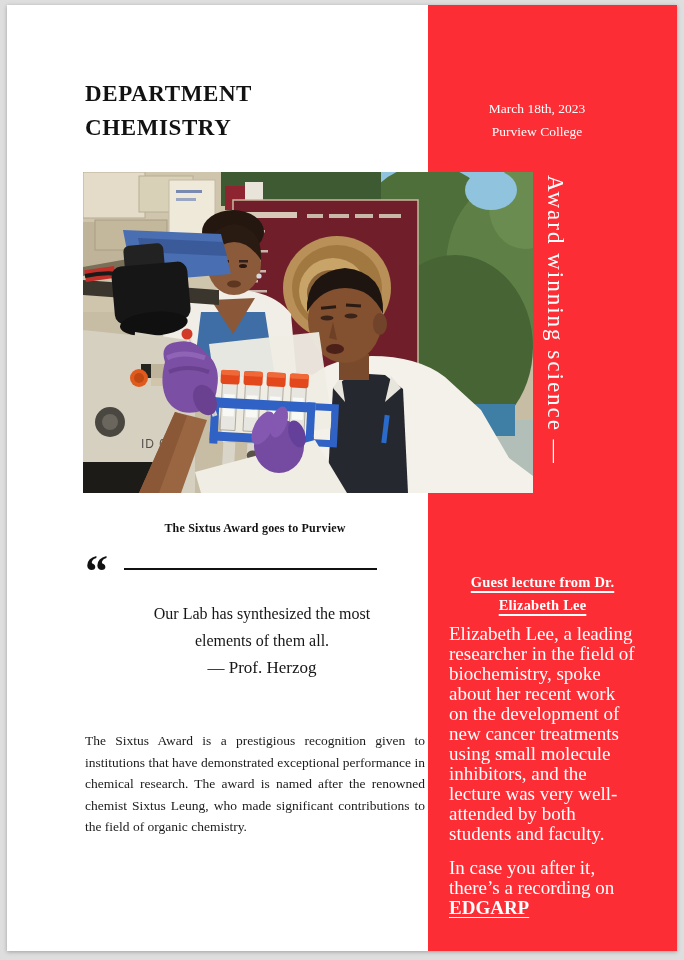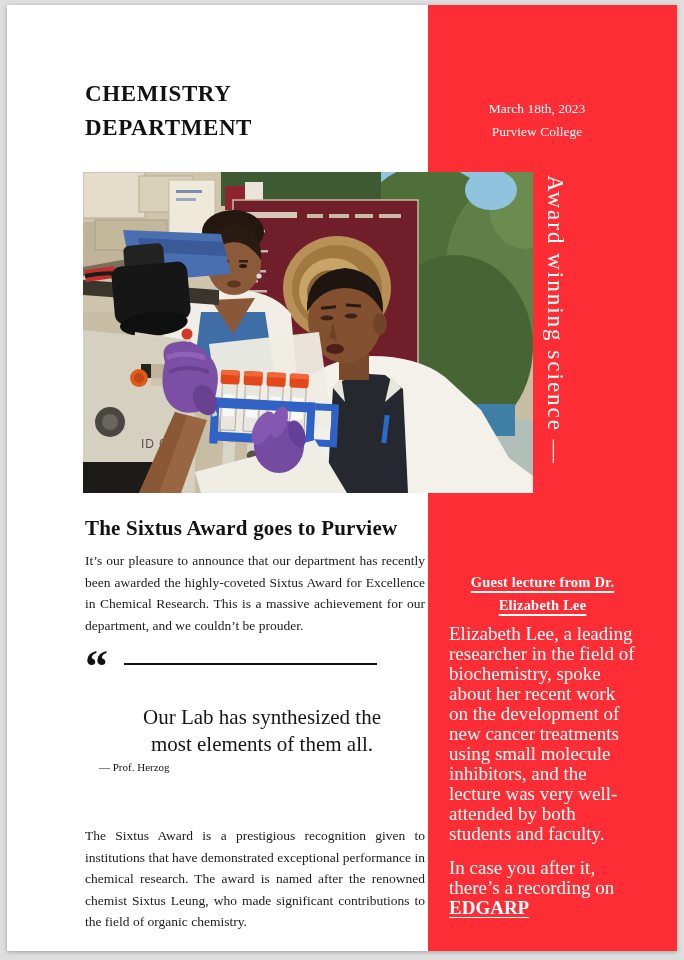--- a/index.html
+++ b/index.html
@@ -38,60 +38,60 @@
   
   .vlabel {
     position:absolute; left:530px; top:170px; height:330px; width:36px;
     writing-mode:vertical-rl; text-orientation:mixed;
     color:#ffffff; font-size:23px; letter-spacing:2px; line-height:36px;
     white-space:nowrap;
   }
   
   .article { position:absolute; left:78px; top:510px; width:340px; }
   .article h2 {
-    margin:0 0 9px 0; font-size:21px; line-height:26px;
-    letter-spacing:0.2px; color:#121212;
+    margin:0 0 9px 0; font-size:12px; line-height:26px;
+    letter-spacing:0.2px; color:#121212;text-align:center;
   }
   .body-text {
     font-size:13.5px; line-height:21.5px; text-align:justify;
     margin:0; hyphens:auto; color:#1b1b1b;
   }
   .quote { margin:14px 0 0 0; }
   .quote-head { display:flex; align-items:flex-start; }
   .qmark {
     font-size:46px; line-height:34px; font-weight:bold; color:#111;
     height:30px; overflow:visible; flex:none;
   }
   .qline { flex:1; border-top:2px solid #111; margin:13px 48px 0 16px; }
   .qtext {
-    font-size:21px; line-height:26.5px; text-align:center;
-    margin:24px 28px 0 42px; color:#161616;
-  }
-  .qattr { font-size:11px; text-align:left; margin:4px 0 0 14px; color:#161616; }
+    font-size:16px; line-height:26.5px; text-align:center;
+    margin:16px 28px 0 42px; color:#161616;
+  }
+  .qattr { font-size:17px; text-align:center; margin:4px 0 0 14px; color:#161616; }
   .p2 { margin-top:52px; }
   
   .side { position:absolute; left:442px; top:566px; width:187px; color:#fff; }
   .side h3 {
     margin:0 0 7px 0; font-size:14.5px; line-height:23px;
     text-decoration:underline; text-underline-offset:4px;
     text-decoration-thickness:1.5px; letter-spacing:0.2px;text-align:center;
   }
   .side p { margin:0 0 14px 0; font-size:19px; line-height:20px; }
   .side a { color:#fff; text-decoration:underline; text-underline-offset:3px; cursor:pointer;font-weight:bold; }
 </style>
 </head>
 <body>
 
 <div class="page">
 
   <div class="red-panel"></div>
 
   <div class="masthead-title">
+    <div>DEPARTMENT</div>
     <div>CHEMISTRY</div>
-    <div>DEPARTMENT</div>
   </div>
   <div class="date-block">
     <div>March 18th, 2023</div>
     <div>Purview College</div>
   </div>
 
   <div class="photo">
     <svg viewBox="0 0 450 321" preserveAspectRatio="none">
 
       <rect x="0" y="0" width="450" height="321" fill="#C7BCA4"></rect>
@@ -246,21 +246,20 @@
       <ellipse cx="180" cy="256" rx="9" ry="18" fill="#8458B0" transform="rotate(28 180 256)"></ellipse>
       <ellipse cx="196" cy="250" rx="8" ry="16" fill="#8458B0" transform="rotate(18 196 250)"></ellipse>
       <ellipse cx="214" cy="262" rx="8" ry="14" fill="#65409A" transform="rotate(-20 214 262)"></ellipse>
     </svg>
   </div>
 
   <div class="vlabel">Award winning science —</div>
 
   <div class="article">
     <h2>The Sixtus Award goes to Purview</h2>
-    <p class="body-text">It’s our pleasure to announce that our department has recently been awarded the highly-coveted Sixtus Award for Excellence in Chemical Research. This is a massive achievement for our department, and we couldn’t be prouder.</p>
 
     <div class="quote">
       <div class="quote-head">
         <span class="qmark">“</span>
         <span class="qline"></span>
       </div>
       <div class="qtext">Our Lab has synthesized the most elements of them all.</div>
       <div class="qattr">— Prof. Herzog</div>
     </div>
 

